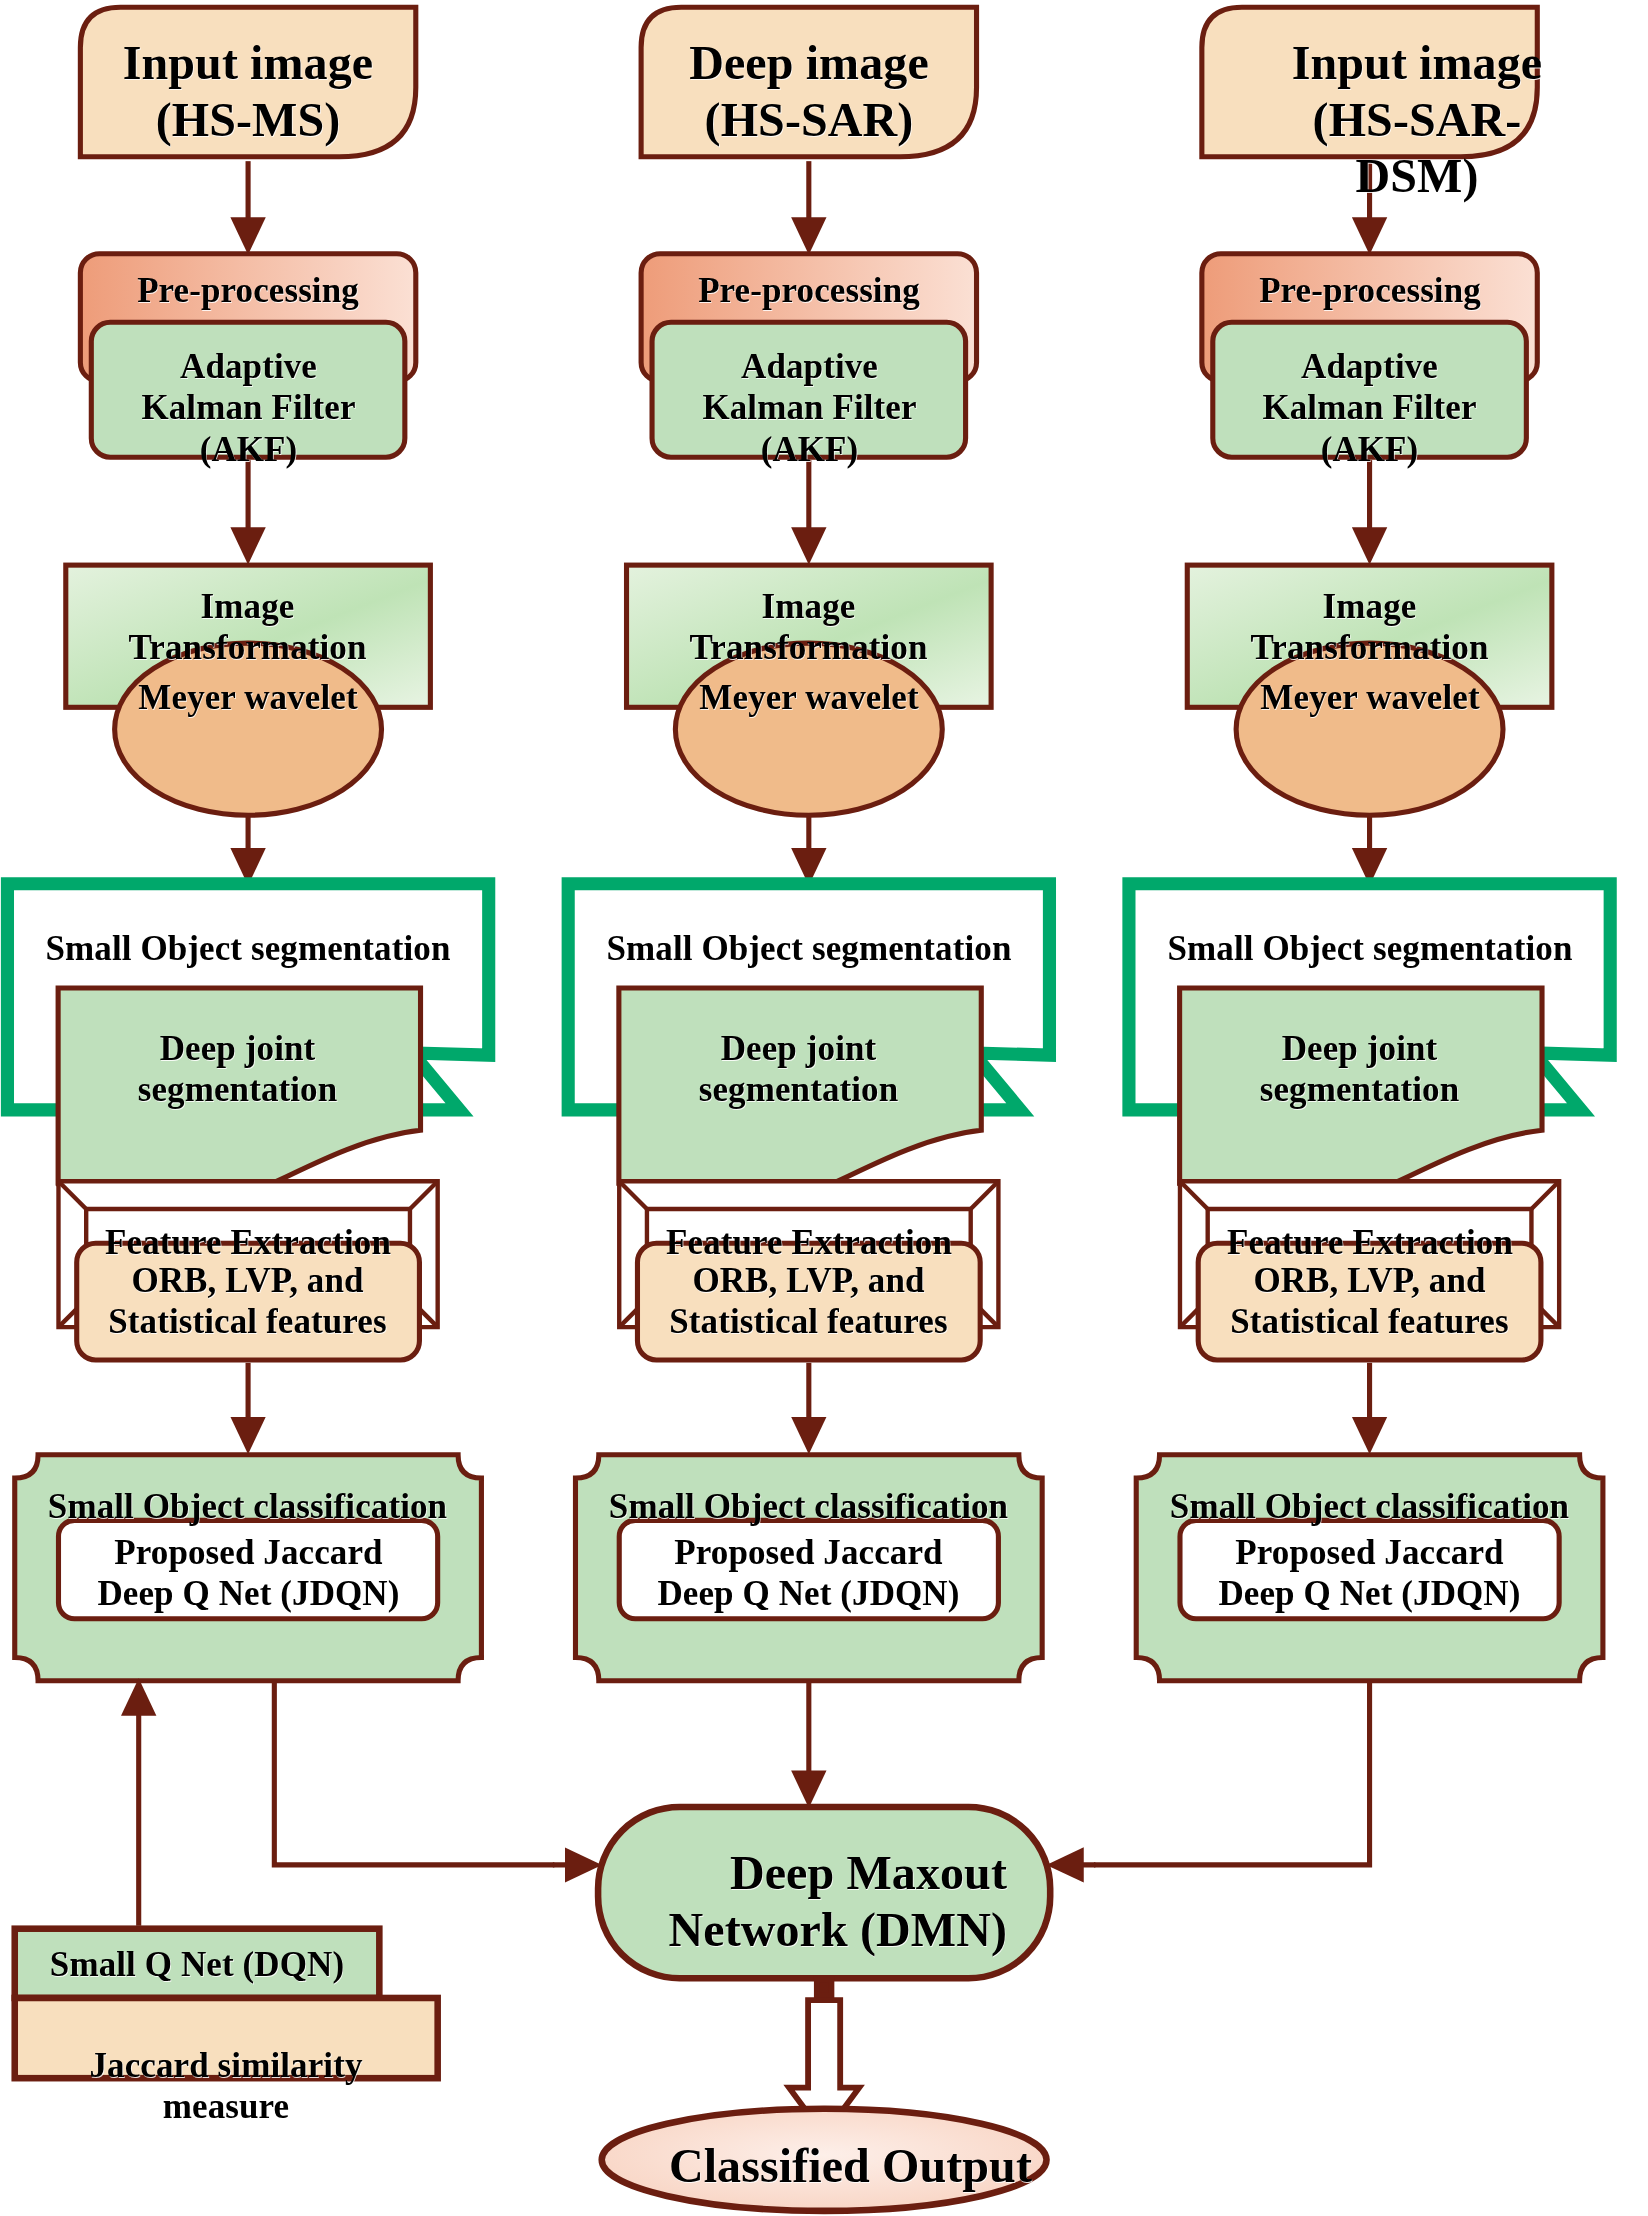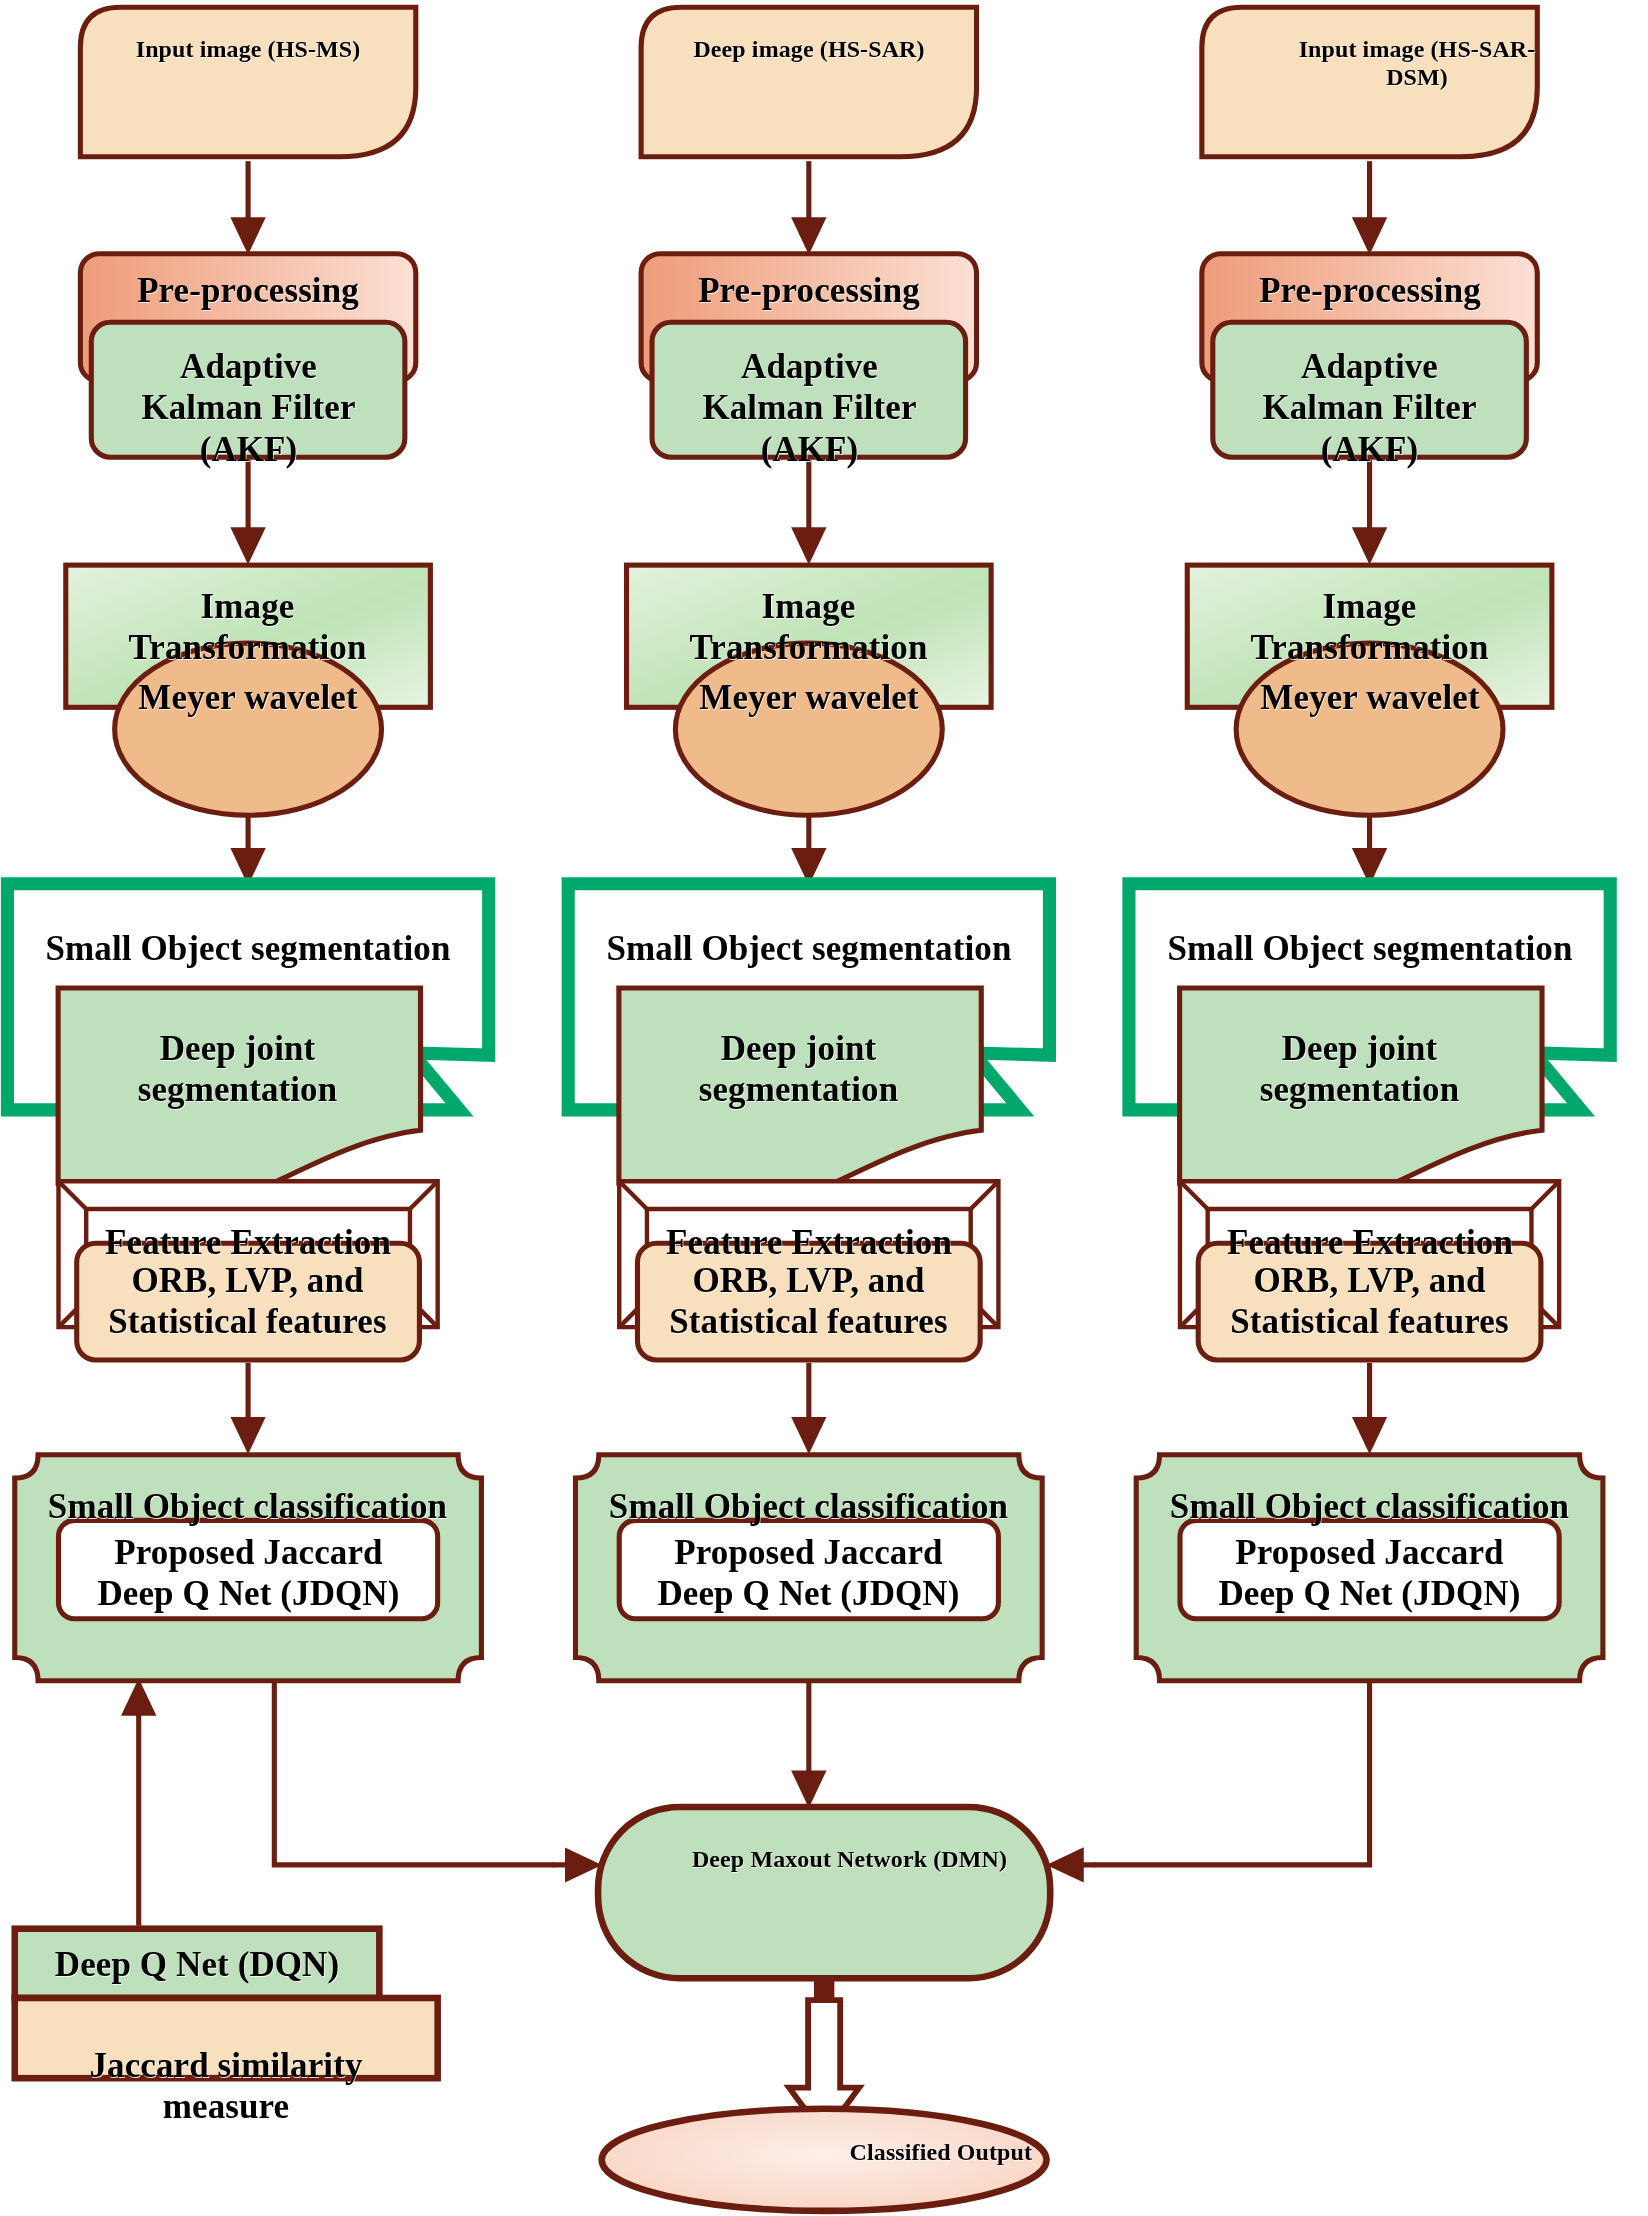--- a/index.html
+++ b/index.html
@@ -5,21 +5,21 @@
   html,body{margin:0;padding:0;background:#ffffff;}
   body{width:1649px;height:2216px;position:relative;overflow:hidden;
        font-family:"Liberation Serif","DejaVu Serif",serif;color:#0a0a0a;}
   #stage{position:absolute;left:0;top:0;width:1649px;height:2216px;}
   #svg{position:absolute;left:0;top:0;width:1649px;height:2216px;}
   .lbl{position:absolute;text-align:center;line-height:1.18;
        font-family:"Liberation Serif","DejaVu Serif",serif;
        font-weight:700;color:#000;letter-spacing:0.1px;
        text-shadow:0.7px 0.7px 0 rgba(255,255,255,.85);
        pointer-events:none;}
-  .s52{font-size:24px;}
+  .s52{font-size:48px;}
   .s50{font-size:35px;}
 </style>
 </head>
 <body>
 
 <div id="stage">
 
 <svg id="svg" viewBox="0 0 2261 3039" xmlns="http://www.w3.org/2000/svg">
   <defs>
     <linearGradient id="gPre" x1="0" y1="0" x2="1" y2="0">
@@ -181,19 +181,19 @@
       <div class="lbl s50" style="left: 1238px; top: 346px; width: 263px;">Adaptive Kalman Filter (AKF)</div>
       <div class="lbl s50" style="left: 1202px; top: 586px; width: 335px;">Image Transformation</div>
       <div class="lbl s50" style="left: 1251px; top: 677px; width: 238px;">Meyer wavelet</div>
       <div class="lbl s50" style="left: 1151px; top: 928px; width: 438px;">Small Object segmentation</div>
       <div class="lbl s50" style="left: 1201px; top: 1028px; width: 317px;">Deep joint segmentation</div>
       <div class="lbl s50" style="left: 1213px; top: 1222px; width: 314px;">Feature Extraction</div>
       <div class="lbl s50" style="left: 1220px; top: 1260px; width: 299px;">ORB, LVP, and Statistical features</div>
       <div class="lbl s50" style="left: 1158px; top: 1486px; width: 423px;">Small Object classification</div>
       <div class="lbl s50" style="left: 1198px; top: 1532px; width: 343px;">Proposed Jaccard Deep Q Net (JDQN)</div>
       <div class="lbl s52" style="left: 642px; top: 1845px; width: 365px; text-align: right;">Deep Maxout Network (DMN)</div>
-      <div class="lbl s50" style="left: 25.5px; top: 1944px; width: 343px;">Deep Q Net (DQN)</div>
+      <div class="lbl s50" style="left: 25.5px; top: 1944px; width: 343px;">Small Q Net (DQN)</div>
       <div class="lbl s50" style="left: 25.5px; top: 2017px; width: 401px; margin-top: 28px;">Jaccard similarity measure</div>
       <div class="lbl s52" style="left: 616px; top: 2138px; width: 416px; text-align: right;">Classified Output</div>
     </div>
 
 </div>
 
 
 </body></html>

